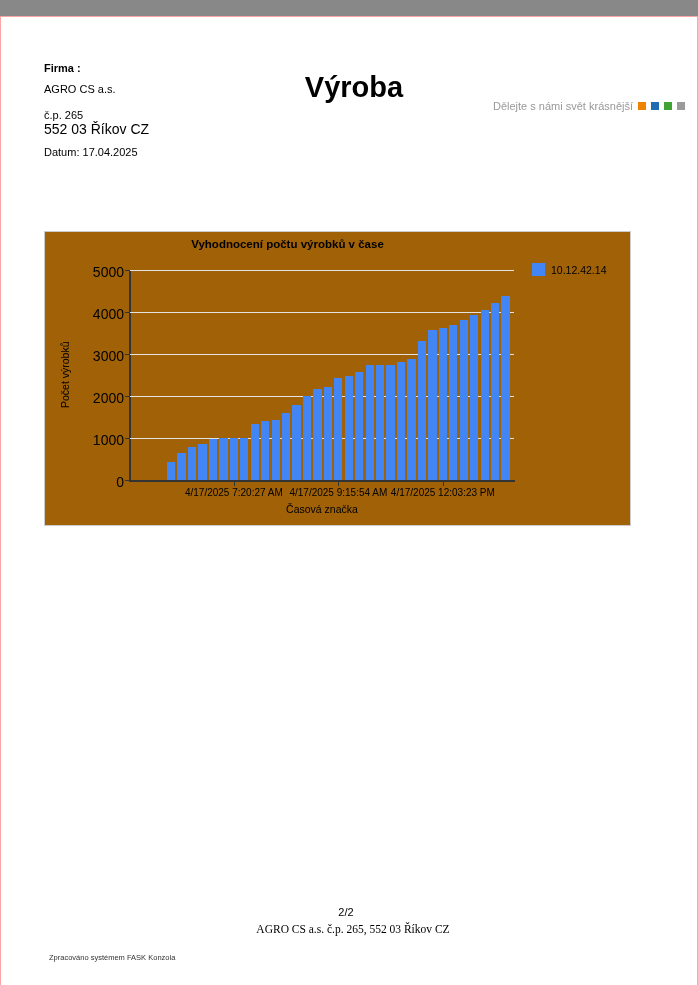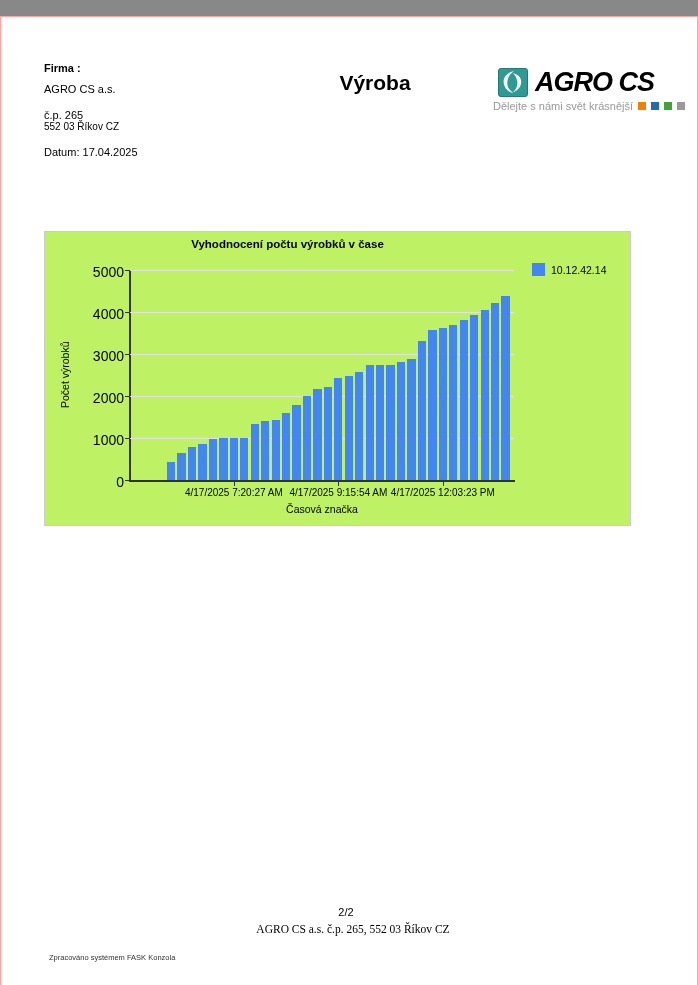--- a/index.html
+++ b/index.html
@@ -5,39 +5,39 @@
   html,body { margin:0; padding:0; background:#888; }
   .page {
     position:relative; width:696px; height:983px; margin:16px auto;
     background:#fff; border:1px solid #fca5a5; overflow:hidden;
     font-family:"Liberation Sans","DejaVu Sans",sans-serif; color:#000;
   }
 
   
   .co-line { position:absolute; left:43px; font-size:11px; white-space:nowrap; }
   .co-bold { font-weight:bold; }
-  .co-small { font-size:10px; }
+  .co-small { font-size:14px; }
 
   
-  .doc-title { position:absolute; left:374px; top:54px; transform:translateX(-50%);
-               font-size:21px; font-weight:bold; white-space:nowrap; }
+  .doc-title { position:absolute; left:353px; top:54px; transform:translateX(-50%);
+               font-size:29px; font-weight:bold; white-space:nowrap; }
   .doc-subtitle { position:absolute; left:360px; top:88px; transform:translateX(-50%);
                   font-size:19px; font-weight:bold; white-space:nowrap; }
 
   
   .logo-row { position:absolute; left:497px; top:50px; display:flex; align-items:center; gap:7px; }
   .logo-brand { font-size:27px; font-weight:bold; font-style:italic; letter-spacing:-1px; white-space:nowrap; }
   .logo-tagline-row { position:absolute; left:492px; top:83px; display:flex; align-items:center; gap:5px; }
   .logo-tagline { font-size:11px; color:#999; white-space:nowrap; }
   .logo-marks { display:flex; gap:5px; align-items:center; }
   .logo-mark { width:8px; height:8px; display:inline-block; }
 
   
   .chart-box { position:absolute; left:43px; top:214px; width:585px; height:293px;
-               border:1px solid #ccc; background:#bef264; }
+               border:1px solid #ccc; background:#a16207; }
   .chart-title { position:absolute; left:0; right:100px; top:6px; text-align:center;
                  font-size:11.5px; font-weight:bold; }
   .legend { position:absolute; left:487px; top:31px; display:flex; align-items:flex-end; gap:6px; }
   .legend-swatch { width:13px; height:13px; }
   .legend-label { font-size:10.5px; }
 
   .y-axis-title { position:absolute; left:14px; top:38px; height:210px;
                   writing-mode:vertical-rl; transform:rotate(180deg);
                   display:flex; align-items:center; justify-content:center;
                   font-size:10.5px; }
@@ -68,30 +68,20 @@
 <div class="page">
 
   <div class="co-line co-bold" style="top:45px">Firma :</div>
   <div class="co-line" style="top:66px">AGRO CS a.s.</div>
   <div class="co-line" style="top:92px">č.p. 265</div>
   <div class="co-line co-small" style="top:104px">552 03 Říkov CZ</div>
   <div class="co-line" style="top:129px">Datum: 17.04.2025</div>
 
   <div class="doc-title">Výroba</div>
 
-  <div class="logo-row">
-    <span style="display:inline-block;line-height:0;">
-      <svg width="30" height="29" viewBox="0 0 32 31">
-        <rect x="0.5" y="0.5" width="31" height="30" rx="2.5" fill="#2D9A93" stroke="#1F6E69" stroke-width="1"></rect>
-        <path d="M17 3.5 C10 4.5 5.5 9.5 6 15.5 C6.5 21.5 10.5 25.5 16.5 26.8 C11.5 23.5 9.5 19.5 10 14.8 C10.5 9.8 13 6 17 3.5 Z" fill="#ffffff"></path>
-        <path d="M16 5.5 C21.5 6.5 24.8 10.2 24.8 14.8 C24.8 19.8 21.5 24 16 26 C19.8 22.2 21.2 18.6 20.6 14.4 C20.1 11 18.6 7.8 16 5.5 Z" fill="#ffffff"></path>
-      </svg>
-    </span>
-    <span class="logo-brand">AGRO CS</span>
-  </div>
   <div class="logo-tagline-row">
     <span class="logo-tagline">Dělejte s námi svět krásnější</span>
     <span class="logo-marks" id="logo-marks">
         <span class="logo-mark" style="background: rgb(239, 130, 0);"></span>
         <span class="logo-mark" style="background: rgb(31, 107, 180);"></span>
         <span class="logo-mark" style="background: rgb(63, 164, 53);"></span>
         <span class="logo-mark" style="background: rgb(154, 154, 154);"></span>
       </span>
   </div>
 

